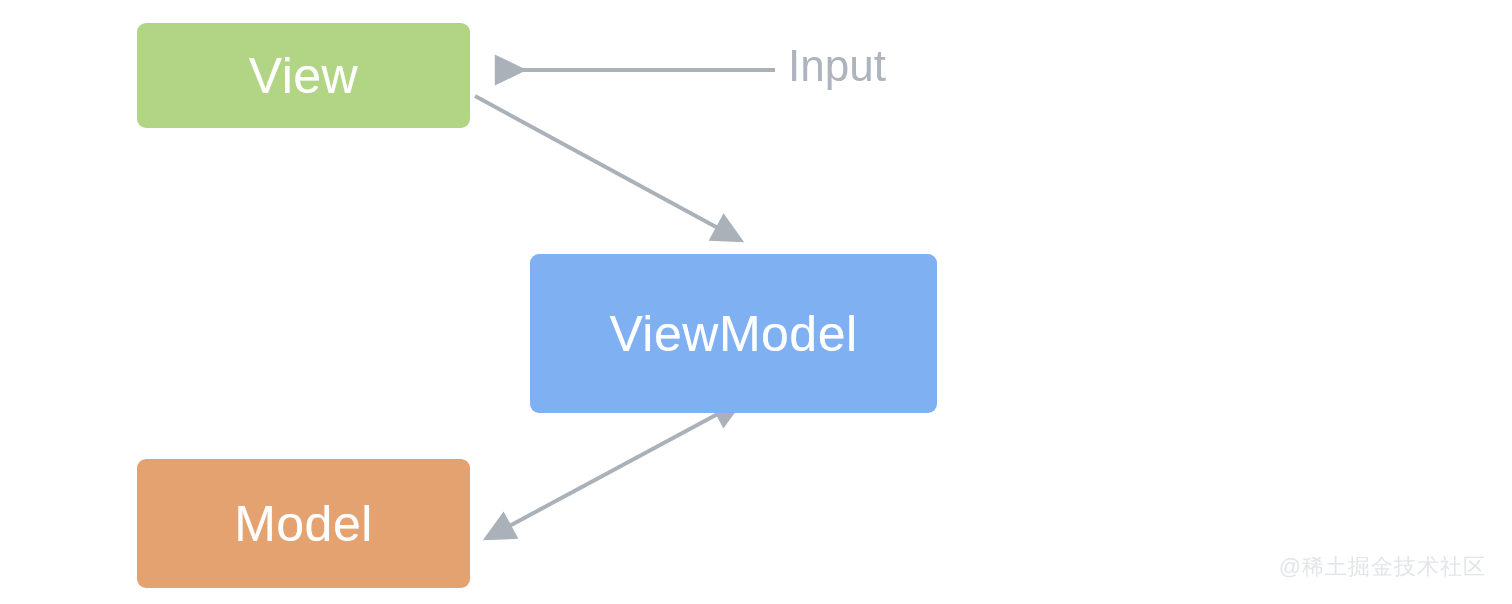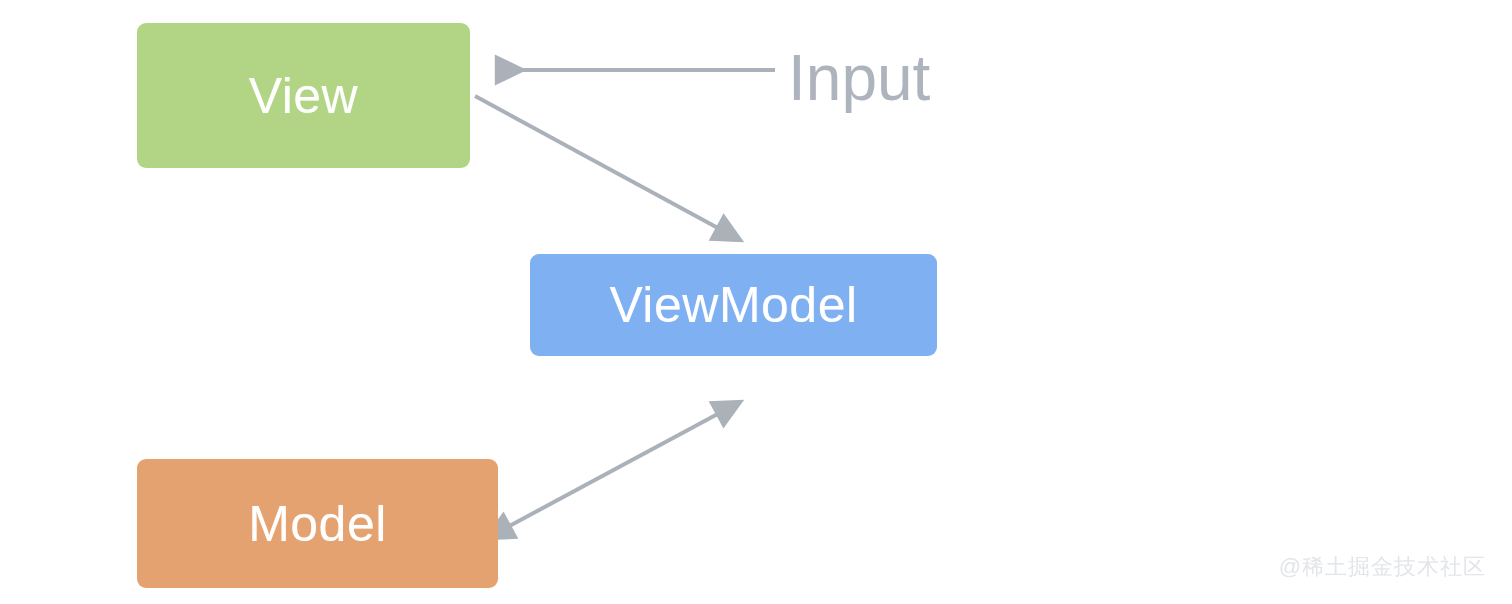--- a/index.html
+++ b/index.html
@@ -31,39 +31,39 @@
     font-weight: 400;
     letter-spacing: 0.5px;
     line-height: 1;
     text-shadow: 0 0 1px rgba(255,255,255,0.35);
     white-space: nowrap;
   }
   #node-view {
     left: 137px;
     top: 23px;
     width: 333px;
-    height: 145px;
+    height: 105px;
   }
   #node-viewmodel {
     left: 530px;
     top: 254px;
     width: 407px;
-    height: 102px;
+    height: 159px;
   }
   #node-model {
     left: 137px;
     top: 459px;
-    width: 361px;
+    width: 333px;
     height: 129px;
   }
   #input-label {
     position: absolute;
     left: 788px;
     top: 40px;
-    font-size: 64px;
+    font-size: 44px;
     line-height: 1.2;
     color: #aeb4bd;
     white-space: nowrap;
   }
   #edges {
     position: absolute;
     left: 0;
     top: 0;
     width: 1512px;
     height: 604px;

